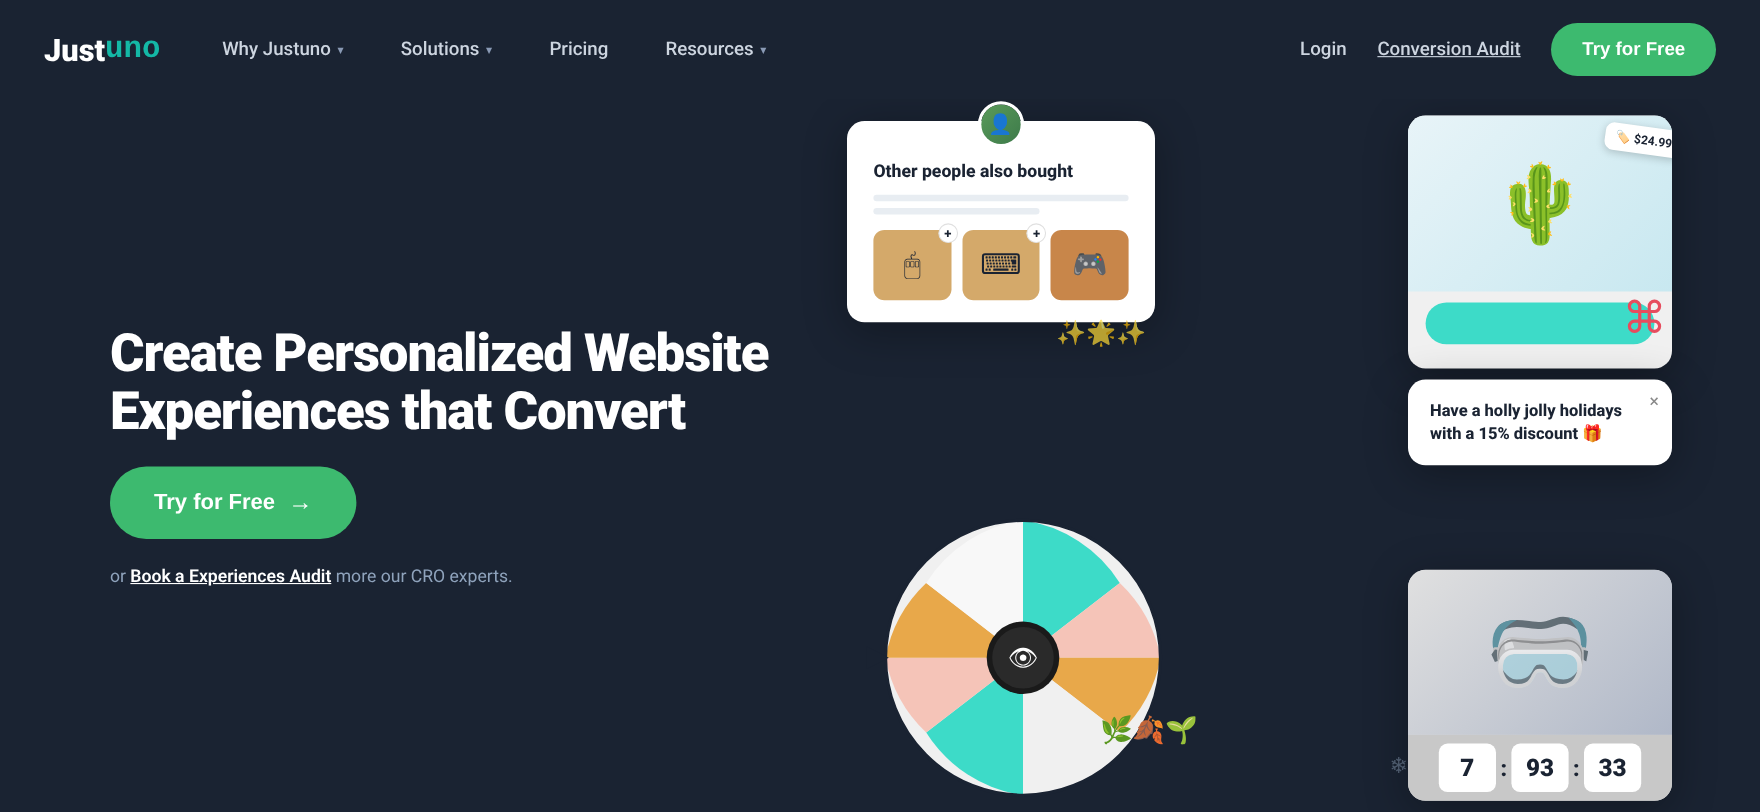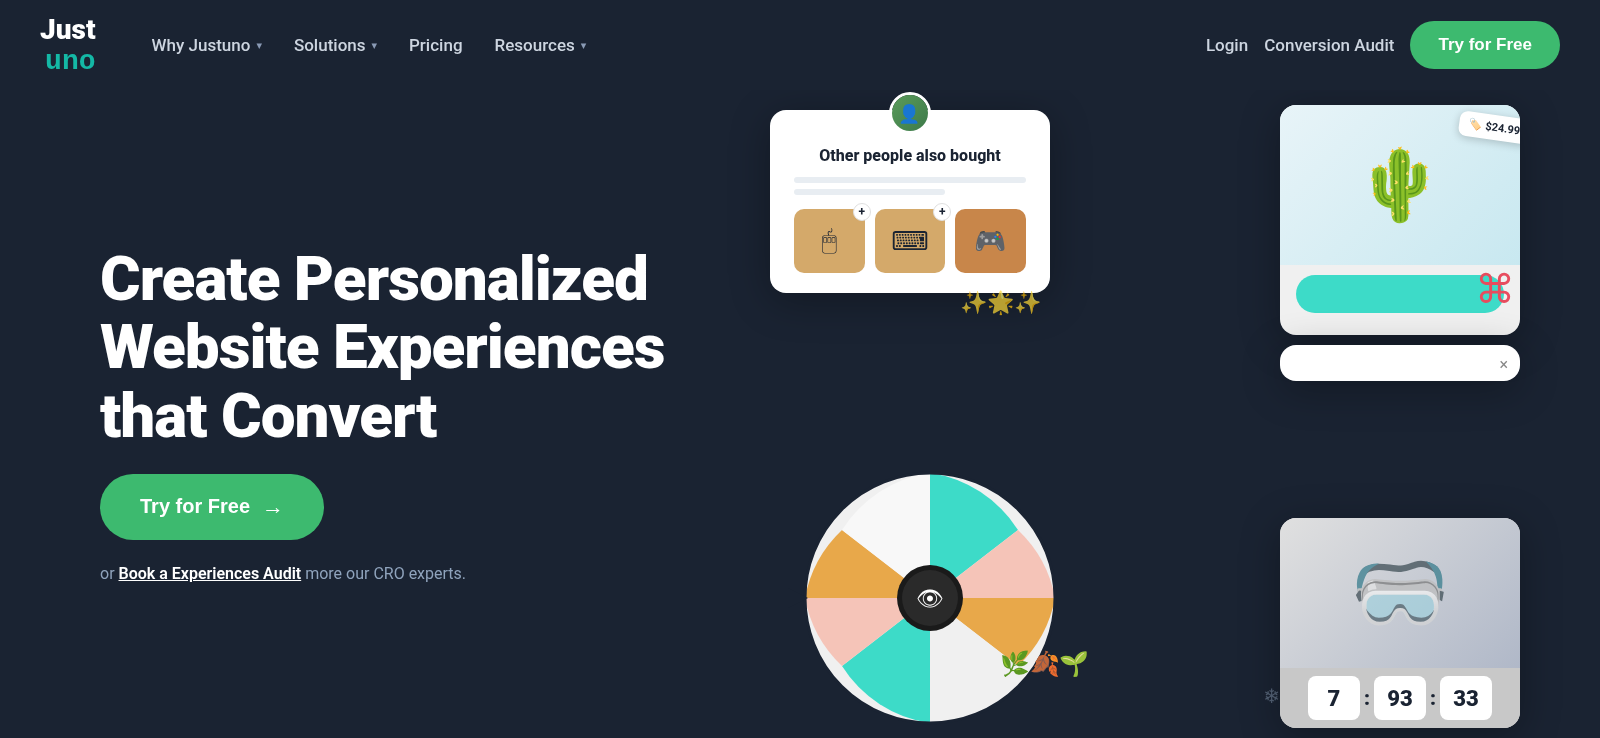--- a/index.html
+++ b/index.html
@@ -17,34 +17,33 @@
       display: flex;
       align-items: center;
       padding: 0 40px;
       height: 90px;
       background-color: #1a2332;
       position: relative;
       z-index: 10;
     }
     .logo {
       display: flex;
-      align-items: flex-end;
+      align-items: center;
       margin-right: 40px;
       font-size: 28px;
       font-weight: 900;
       color: #fff;
       text-decoration: none;
-      flex-direction: column;
     }
     .logo span.just { color: #fff; }
     .logo span.uno { color: #14b8a6; font-family: Liberation Mono, monospace; }
     .nav-items {
       display: flex;
       align-items: center;
-      gap: 0;
+      gap: 20px;
       flex: 1;
     }
     .nav-item {
       display: flex;
       align-items: center;
       gap: 6px;
       padding: 10px 16px;
       color: #cdd5e0;
       font-size: 17px;
       font-weight: 500;
@@ -52,34 +51,35 @@
       border-radius: 6px;
       white-space: nowrap;
     }
     .nav-item .chevron {
       font-size: 11px;
       color: #8a9ab5;
     }
     .nav-right {
       display: flex;
       align-items: center;
-      gap: 16px;
+      gap: 28px;
     }
     .nav-login {
       color: #cdd5e0;
       font-size: 17px;
       font-weight: 500;
       cursor: pointer;
     }
     .nav-audit {
       color: #cdd5e0;
       font-size: 17px;
       font-weight: 500;
       cursor: pointer;
       white-space: nowrap;
+      text-decoration: underline;
     }
     .nav-cta {
       background: #3dba6f;
       color: #fff;
       border: none;
       border-radius: 50px;
       padding: 14px 28px;
       font-size: 17px;
       font-weight: 700;
       cursor: pointer;
@@ -93,21 +93,21 @@
       padding: 0 80px 0 100px;
       height: calc(738px - 90px);
       position: relative;
       overflow: hidden;
     }
     .hero-left {
       flex: 0 0 620px;
       z-index: 2;
     }
     .hero-title {
-      font-size: 62px;
+      font-size: 48px;
       font-weight: 900;
       line-height: 1.1;
       color: #fff;
       margin-bottom: 24px;
       letter-spacing: -1px;
     }
     .hero-subtitle {
       font-size: 18px;
       color: #8fa3bc;
       line-height: 1.6;
@@ -197,21 +197,21 @@
       height: 100%;
       background: linear-gradient(135deg, #5a9b5a 0%, #3d7a4a 100%);
       display: flex;
       align-items: center;
       justify-content: center;
       font-size: 18px;
     }
     .card-also-bought h3 {
       font-size: 16px;
       font-weight: 800;
-      text-align: center;
+      text-align: left;
       margin-top: 16px;
       margin-bottom: 10px;
       line-height: 1.3;
     }
     .card-lines {
       display: flex;
       flex-direction: column;
       gap: 6px;
       margin-bottom: 14px;
     }
@@ -545,20 +545,21 @@
       <div class="card-plant-img">
         <span class="plant-emoji">🌵</span>
         <div class="price-tag">🏷️ $24.99</div>
       </div>
       <div class="card-plant-btn"></div>
       <div class="deco-red-loop">⌘</div>
     </div>
 
     <div class="card-holiday">
       <span class="card-holiday-close">×</span>
+      <h4>Have a holly jolly holidays with a 15% discount 🎁</h4>
     </div>
 
     <div class="spin-wheel-container">
       <div class="wheel-pointer"></div>
       <svg class="wheel-svg" viewBox="0 0 260 260">
 
         <circle cx="130" cy="130" r="125" fill="#f0f0f0"></circle>
 
         <path d="M130,130 L130,5 A125,125 0 0,1 218,62 Z" fill="#3ddbc8"></path>
 

